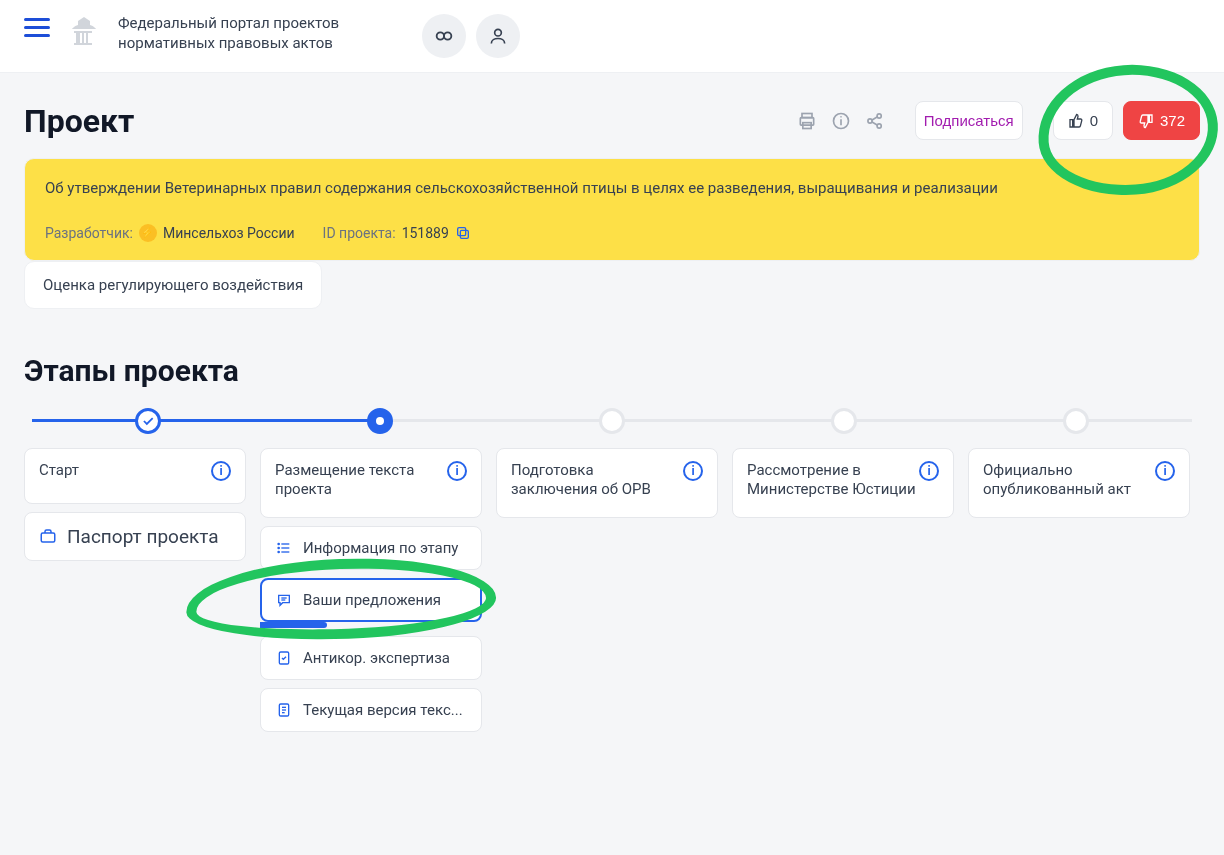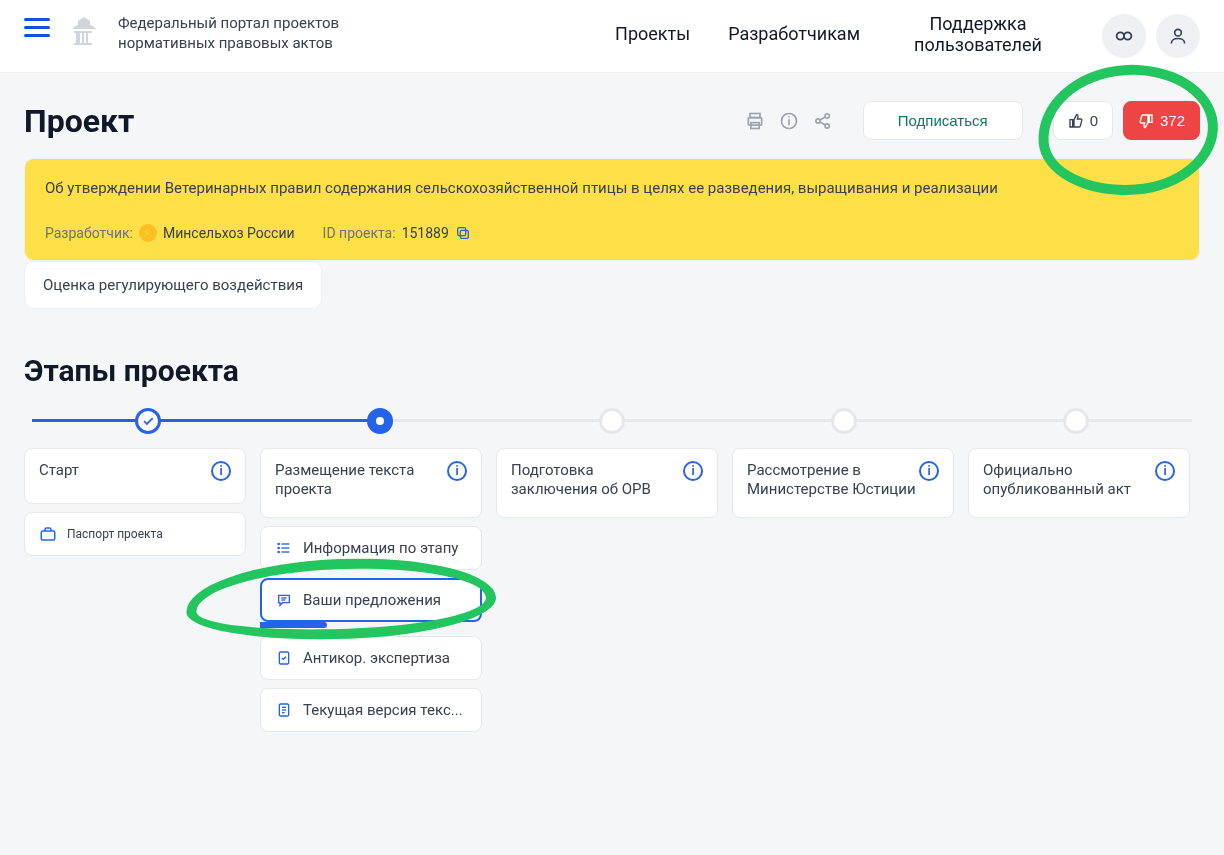--- a/index.html
+++ b/index.html
@@ -34,22 +34,22 @@
   display: flex; align-items: center; justify-content: center; cursor: pointer;
 }
 
 .content { padding: 28px 24px 40px 24px; }
 
 .title-row { display: flex; align-items: center; gap: 12px; margin-bottom: 18px; position: relative; }
 .page-title { font-size: 32px; font-weight: 700; color: #111827; flex: 0 0 auto; }
 .title-spacer { flex: 1; }
 .tool-icons { display: flex; gap: 14px; color: #9ca3af; align-items: center; }
 .subscribe-btn {
-  background: #fff; border: 1px solid #e5e7eb; border-radius: 8px; padding: 10px 34px;
-  font-size: 15px; color: #0f766e; cursor: pointer; margin-left: 18px;
+  background: #fff; border: 1px solid #e5e7eb; border-radius: 8px; padding: 10px 8px;
+  font-size: 15px; color: #a21caf; cursor: pointer; margin-left: 18px;
 }
 .vote-wrap { display: flex; gap: 10px; margin-left: 18px; position: relative; z-index: 2; }
 .vote-btn {
   border-radius: 8px; padding: 10px 14px; font-size: 15px; display: flex; align-items: center; gap: 6px;
   cursor: pointer; border: 1px solid #e5e7eb; background: #fff; color: #374151;
 }
 .vote-btn.dislike { background: #ef4444; color: #fff; border-color: #ef4444; }
 
 .annot-ellipse-1 {
   position: absolute; right: -18px; top: -36px; width: 180px; height: 130px;
@@ -105,21 +105,21 @@
 }
 .sub-item {
   background: #fff; border: 1px solid #e5e7eb; border-radius: 8px; padding: 12px 14px;
   display: flex; align-items: center; gap: 10px; font-size: 15px; color: #374151; cursor: pointer;
 }
 .sub-item.selected { border: 2px solid #2563eb; padding: 11px 13px; }
 .sub-item .icn { width: 18px; height: 18px; display: flex; align-items: center; justify-content: center; color: #2563eb; flex-shrink: 0; }
 
 .passport-item {
   background: #fff; border: 1px solid #e5e7eb; border-radius: 8px; padding: 12px 14px;
-  display: flex; align-items: center; gap: 10px; font-size: 12px; color: #374151; cursor: pointer;
+  display: flex; align-items: center; gap: 10px; font-size: 19px; color: #374151; cursor: pointer;
 }
 
 .progress-thin { height: 6px; background: #2563eb; width: 30%; border-radius: 0 3px 3px 0; margin-top: -8px; }
 
 .annot-ellipse-2 {
   position: absolute; left: -74px; top: 111px; width: 310px; height: 80px;
   border: 10px solid #22c55e; border-radius: 50% 50% 48% 52% / 60% 55% 45% 40%;
   transform: rotate(-2deg); pointer-events: none; z-index: 5;
 }
 
@@ -133,25 +133,20 @@
     <span></span>
       <span></span>
       <span></span>
   </div>
   <div class="emblem">
     <svg viewBox="0 0 36 36" width="36" height="36">
         <path d="M18 3l6 4v4c4 1 6 4 6 4H6s2-3 6-4V7l6-4zm-8 14h16v2h-2v10h2v2H8v-2h2V19H8v-2zm4 2v10h2V19h-2zm4 0v10h2V19h-2zm4 0v10h2V19h-2z" fill="#d1d5db"></path>
       </svg>
   </div>
   <div class="site-title">Федеральный портал проектов нормативных правовых актов</div>
-  <div class="nav">
-    <div class="nav-link">Проекты</div>
-    <div class="nav-link">Разработчикам</div>
-    <div class="nav-link two-line">Поддержка пользователей</div>
-  </div>
   <div class="header-icons">
     <div class="icon-btn">
       <svg width="22" height="22" viewBox="0 0 24 24" fill="none" stroke="#374151" stroke-width="2">
           <circle cx="8" cy="12" r="4"></circle>
           <circle cx="16" cy="12" r="4"></circle>
         </svg>
     </div>
     <div class="icon-btn">
       <svg width="20" height="20" viewBox="0 0 24 24" fill="none" stroke="#374151" stroke-width="2">
           <circle cx="12" cy="8" r="4"></circle>

